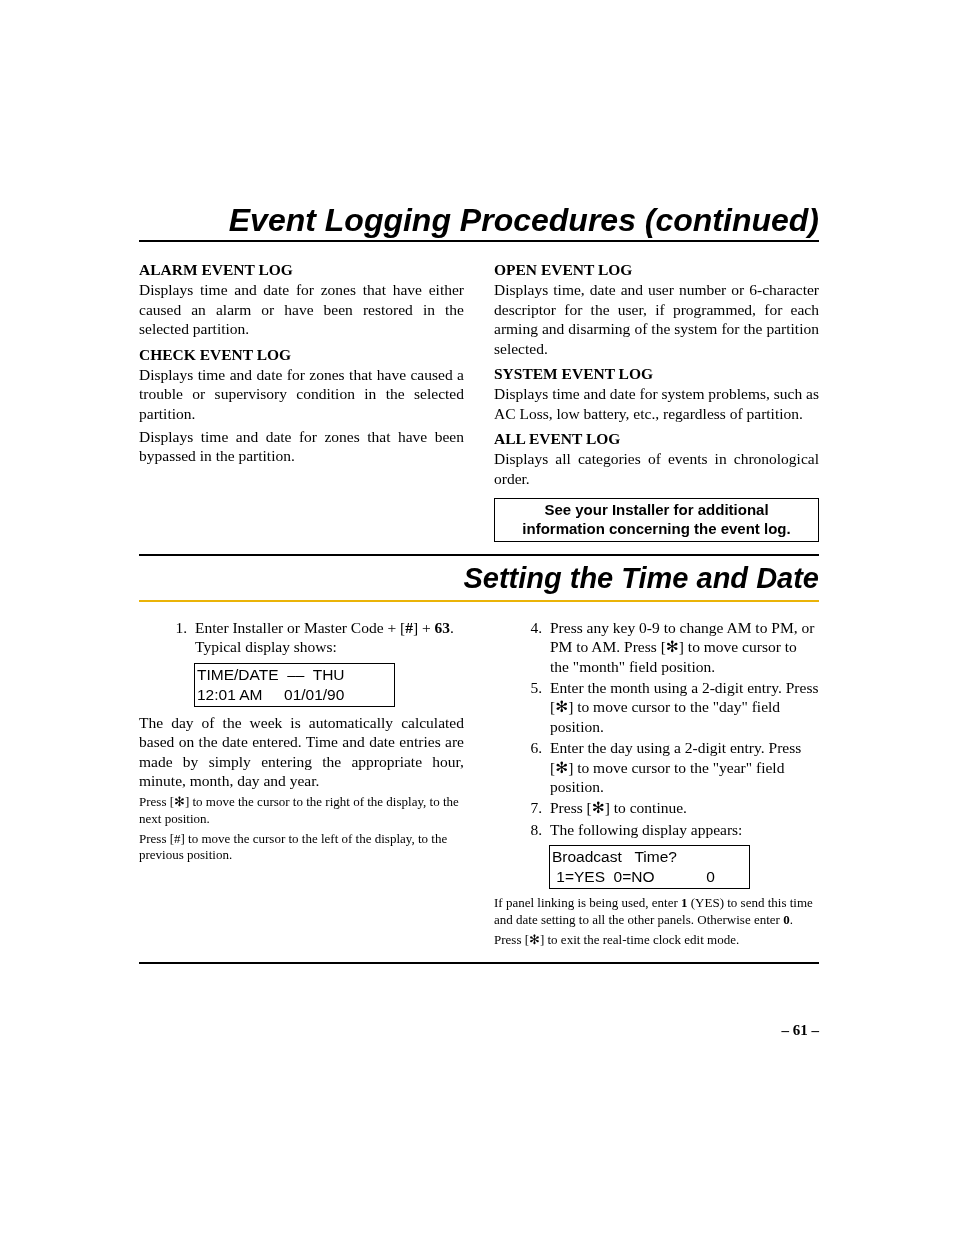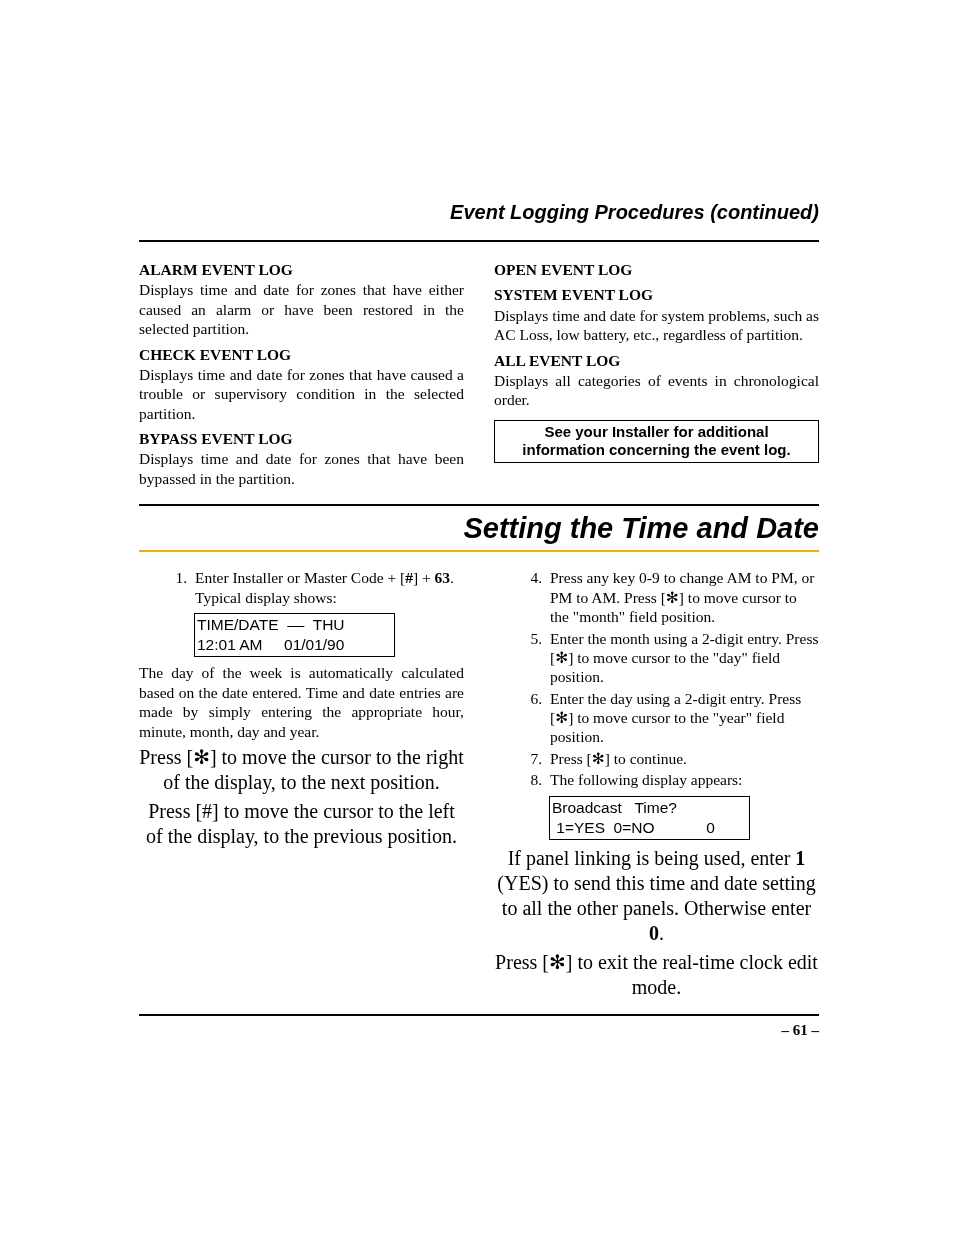--- a/index.html
+++ b/index.html
@@ -15,24 +15,24 @@
     width: 954px;
     height: 1235px;
     box-sizing: border-box;
     padding: 200px 135px 90px 139px;
     position: relative;
   }
   .heading {
     font-family: Arial, Helvetica, sans-serif;
     font-weight: bold;
     font-style: italic;
-    font-size: 20px;
+    font-size: 32px;
     text-align: right;
     border-bottom: 2px solid #000;
-    padding-bottom: 15px;
+    padding-bottom: 0;
     margin-bottom: 12px;
   }
   .heading2 {
     font-family: Arial, Helvetica, sans-serif;
     font-weight: bold;
     font-style: italic;
     font-size: 29px;
     text-align: right;
     border-bottom: 2px solid #eab308;
     border-top: 2px solid #000;
@@ -51,22 +51,22 @@
     font-weight: bold;
     font-size: 15.5px;
     margin: 6px 0 1px 0;
   }
   .para {
     text-align: justify;
     font-size: 15.5px;
     margin: 0 0 4px 0;
   }
   .para-left {
-    text-align: center;
-    font-size: 20px;
+    text-align: left;
+    font-size: 13px;
     margin: 0 0 4px 0;
   }
   .notebox {
     border: 1.5px solid #000;
     font-family: Arial, Helvetica, sans-serif;
     font-weight: bold;
     font-size: 15px;
     text-align: center;
     padding: 2px 16px;
     margin-top: 10px;
@@ -110,25 +110,25 @@
 <div class="page">
 
   <div class="heading">Event Logging Procedures (continued)</div>
 
   <div class="cols">
     <div class="col">
       <div class="subhead">ALARM EVENT LOG</div>
       <div class="para">Displays time and date for zones that have either caused an alarm or have been restored in the selected partition.</div>
       <div class="subhead">CHECK EVENT LOG</div>
       <div class="para">Displays time and date for zones that have caused a trouble or supervisory condition in the selected partition.</div>
-      <div class="subhead">BYPASS EVENT LOG</div>
       <div class="para">Displays time and date for zones that have been bypassed in the partition.</div>
     </div>
     <div class="col">
       <div class="subhead">OPEN EVENT LOG</div>
+      <div class="para">Displays time, date and user number or 6-character descriptor for the user, if programmed, for each arming and disarming of the system for the partition selected.</div>
       <div class="subhead">SYSTEM EVENT LOG</div>
       <div class="para">Displays time and date for system problems, such as AC Loss, low battery, etc., regardless of partition.</div>
       <div class="subhead">ALL EVENT LOG</div>
       <div class="para">Displays all categories of events in chronological order.</div>
       <div class="notebox">See your Installer for additional information concerning the event log.</div>
     </div>
   </div>
 
   <div class="heading2">Setting the Time and Date</div>
 

